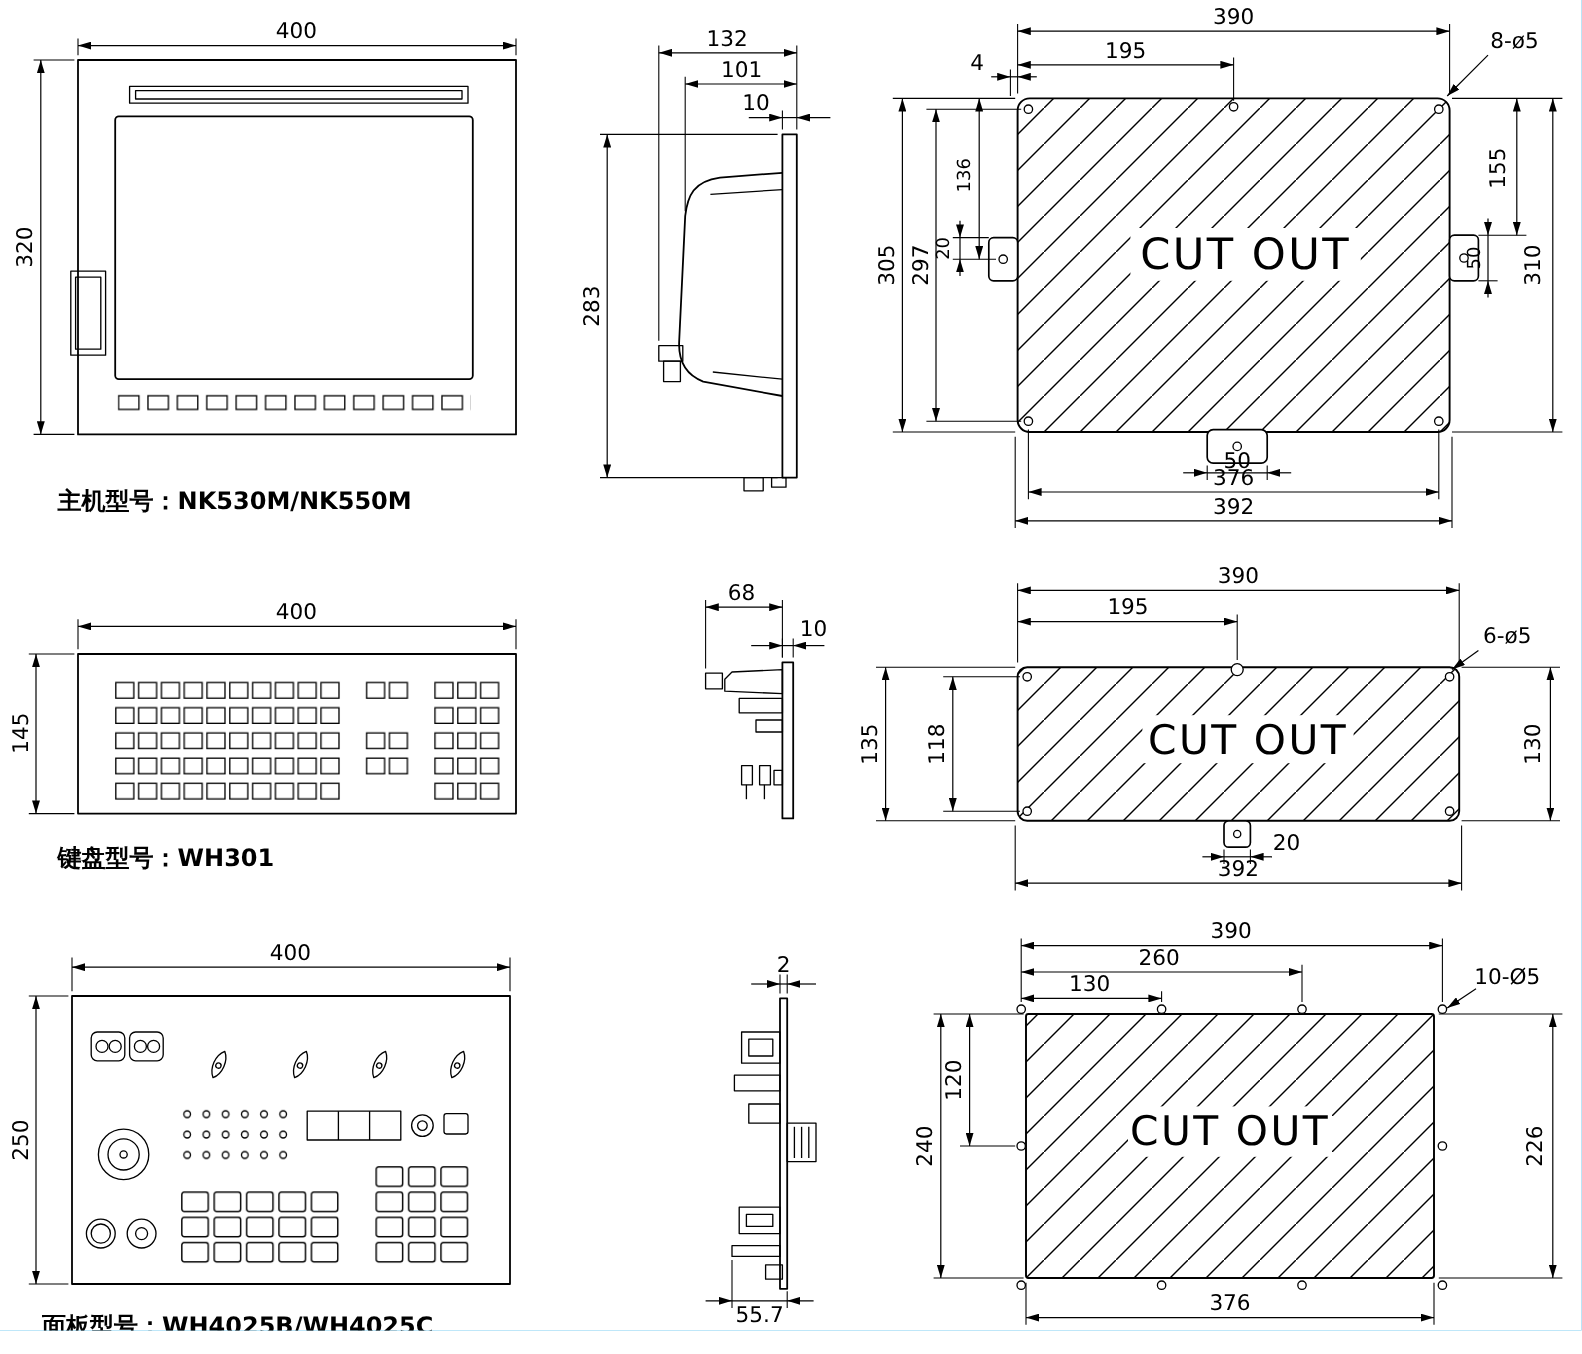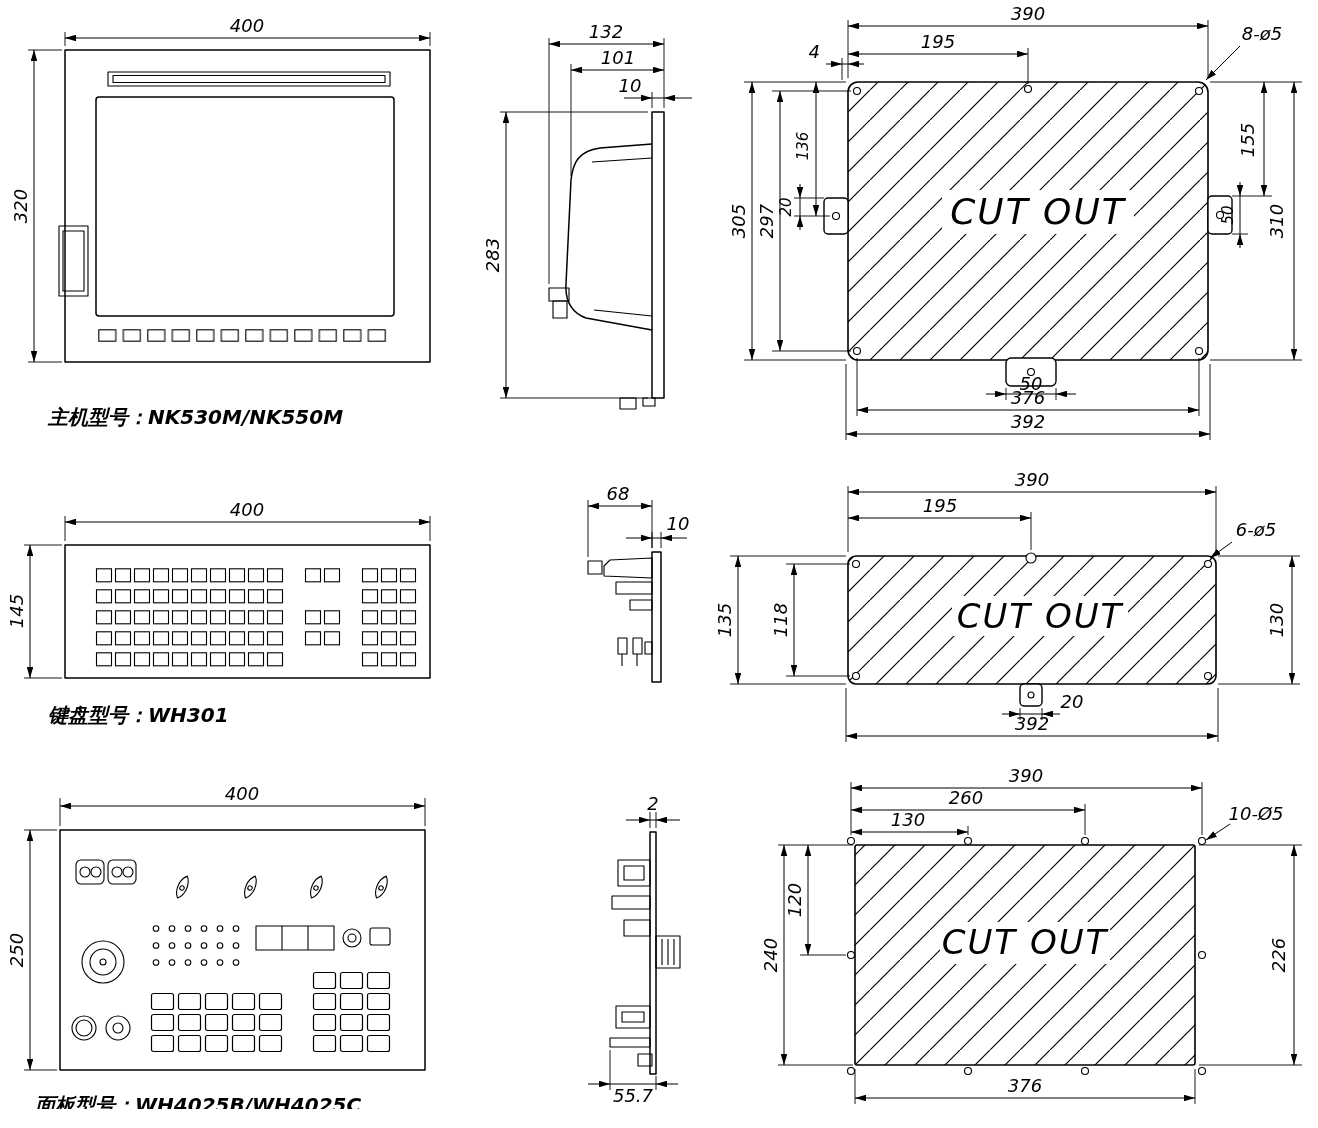--- a/index.html
+++ b/index.html
@@ -1,17 +1,17 @@
 <!DOCTYPE html>
 <html><head>
 <meta charset="utf-8">
 <style>
   html,body{margin:0;padding:0;background:#fff;}
   .canvas{width:1318px;height:1109px;background:#0ea5e9;position:relative;overflow:hidden;
-          font-family:"DejaVu Sans",sans-serif;font-style:italic;}
+          font-family:"DejaVu Sans",sans-serif;}
   svg{display:block;}
   .ln{fill:none;stroke:#000;stroke-width:1.5;stroke-linejoin:round;}
   .thin{fill:none;stroke:#000;stroke-width:1.1;stroke-linejoin:round;}
   .dim{stroke:#000;stroke-width:1;fill:none;}
   .ext{stroke:#000;stroke-width:0.9;fill:none;}
   .hole{fill:#fff;stroke:#000;stroke-width:1.1;}
   .white{fill:#fff;stroke:#000;stroke-width:1.4;}
   text{fill:#000;font-family:"DejaVu Sans",sans-serif;}
   .dtxt{font-size:18px;}
   .dtxt-s{font-size:15px;}

